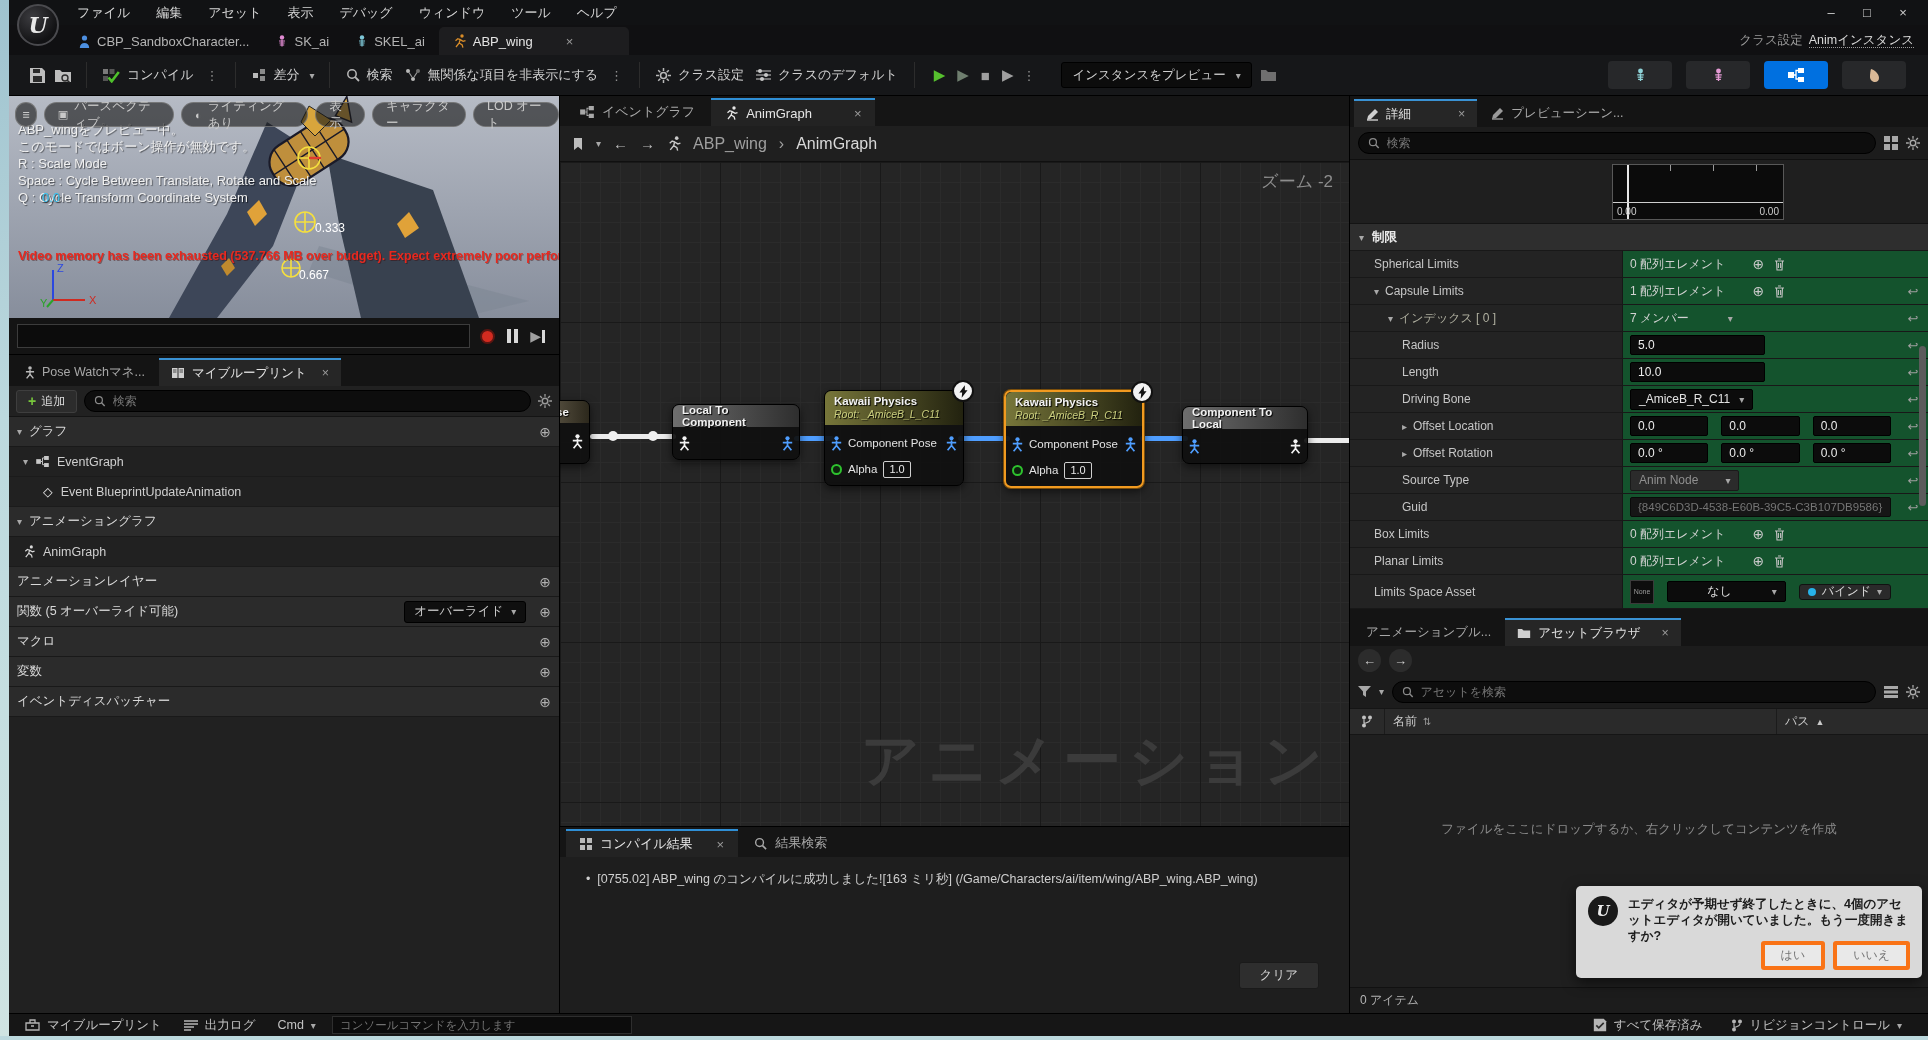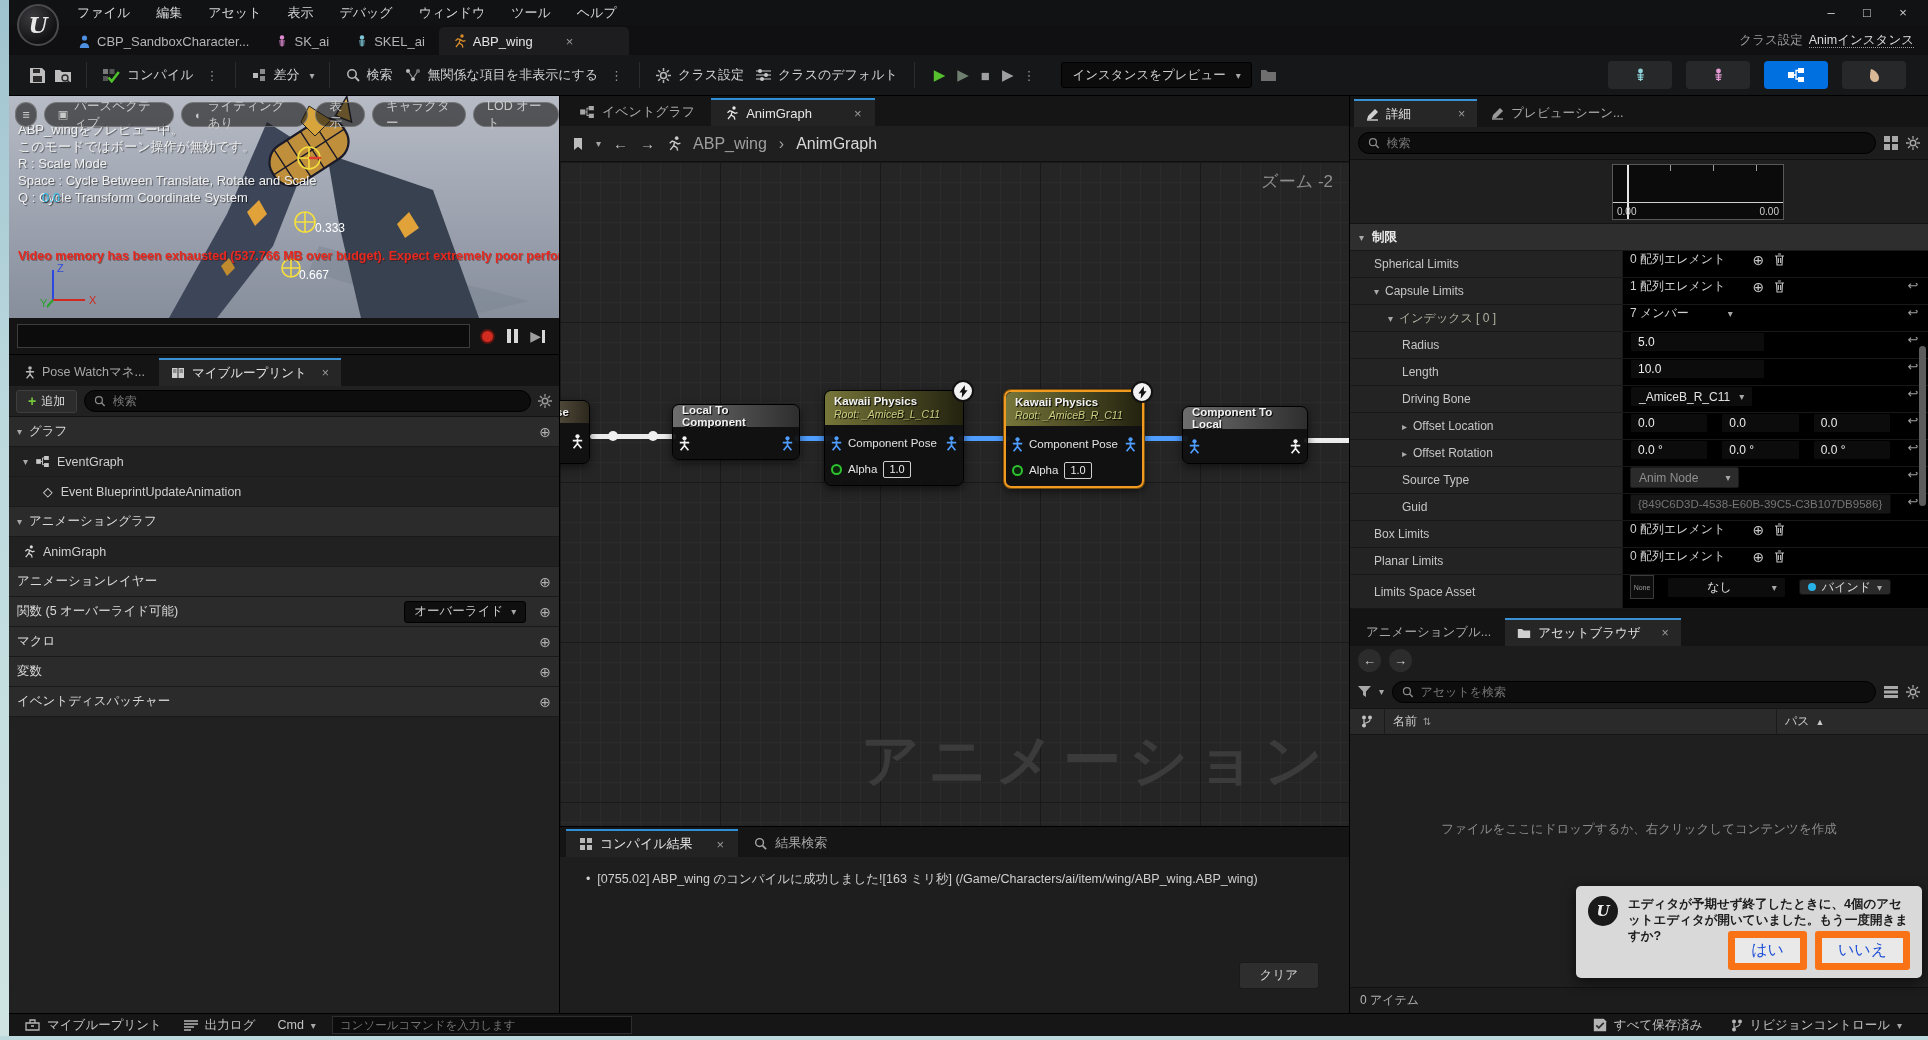--- a/index.html
+++ b/index.html
@@ -126,21 +126,21 @@
   .d-search { height:33px; background:#1c1c1c; display:flex; align-items:center; gap:8px; padding:0 8px; border-bottom:1px solid #101010;}
   .iconbtn { color:#a8a8a8; display:flex; align-items:center;}
   .curverow { height:64px; background:#1f1f1f; border-bottom:1px solid #141414; position:relative;}
   .curvebox { position:absolute; left:262px; top:4px; width:172px; height:56px; background:#0b0b0b; border:1px solid #585858;}
   .curvebox .vline { position:absolute; left:14px; top:0; width:2px; height:100%; background:#e8e8e8;}
   .curvebox .hline { position:absolute; left:0; bottom:16px; width:100%; height:1px; background:#cfcfcf;}
   .curvebox .l { position:absolute; left:4px; bottom:2px; color:#cfcfcf; font-size:10px;}
   .curvebox .r { position:absolute; right:4px; bottom:2px; color:#cfcfcf; font-size:10px;}
   .curvebox .tick { position:absolute; top:0; width:1px; height:6px; background:#9a9a9a;}
   .dsec { height:27px; background:#2e2e2e; display:flex; align-items:center; gap:8px; padding:0 9px; color:#eaeaea; font-weight:bold; font-size:12.5px; border-bottom:1px solid #181818;}
-  .drow { display:flex; align-items:flex-start; height:27px; background:#000000; border-bottom:1px solid #181818;}
+  .drow { display:flex; align-items:center; height:27px; background:#14532d; border-bottom:1px solid #181818;}
   .drow.tall { height:34px; }
   .dn { flex:0 0 273px; height:100%; display:flex; align-items:center; gap:6px; color:#c6c6c6; font-size:12px; background:#232323; border-right:1px solid #171717; padding-left:24px;}
   .dn.p1 { padding-left:24px;} .dn.p2 { padding-left:38px;} .dn.p3 { padding-left:52px;}
   .dv { flex:1; display:flex; align-items:center; gap:13px; padding:0 7px; min-width:0;}
   .drv { flex:0 0 30px; text-align:center; color:#9f9f9f; font-size:13px;}
   .numbox { background:#0c0c0c; border:1px solid #000; border-radius:2px; color:#ececec; font-size:12px; height:20px; padding:0 7px; font-family:inherit; outline:none;}
   .w120 { width:135px; }
   .flexin { flex:1; min-width:0; }
   .combo { display:flex; align-items:center; gap:9px; background:#0c0c0c; border:1px solid #000; border-radius:2px; height:21px; padding:0 8px; color:#e2e2e2; font-size:12px;}
   .combo.gray { background:#2b2b2b; color:#8f8f8f; border-color:#1a1a1a;}
@@ -174,21 +174,21 @@
   .sb-right { margin-left:auto; display:flex; align-items:center; gap:16px; padding-right:10px;}
 
   
   .toast { position:absolute; right:6px; bottom:62px; width:346px; height:92px; background:#d9d9d9; border-radius:5px; z-index:50;
     box-shadow:0 4px 14px rgba(0,0,0,.6); padding:10px 12px 8px 12px; color:#1c1c1c;}
   .toast .row { display:flex; gap:10px;}
   .tlogo { flex:0 0 30px; height:30px; border-radius:50%; background:#1a1a1a; color:#eee; display:flex; align-items:center; justify-content:center;
     font-family:"DejaVu Serif",serif; font-style:italic; font-weight:bold; font-size:15px;}
   .toast .msg { font-size:12.5px; line-height:16px; font-weight:bold;}
   .toast .btns { position:absolute; right:12px; bottom:8px; display:flex; gap:8px;}
-  .toast .btn { background:#e9e9e9; border:7px solid #f97316; border-radius:3px; padding:2px 16px; font-size:16px; color:#1d4ed8;}
+  .toast .btn { background:#e9e9e9; border:4px solid #f97316; border-radius:3px; padding:2px 16px; font-size:12px; color:#737373;}
 
   svg { display:block; }
 </style>
 </head>
 <body>
 
 <div id="app">
   <div class="edge-left"></div>
 
   <div class="uelogo">

